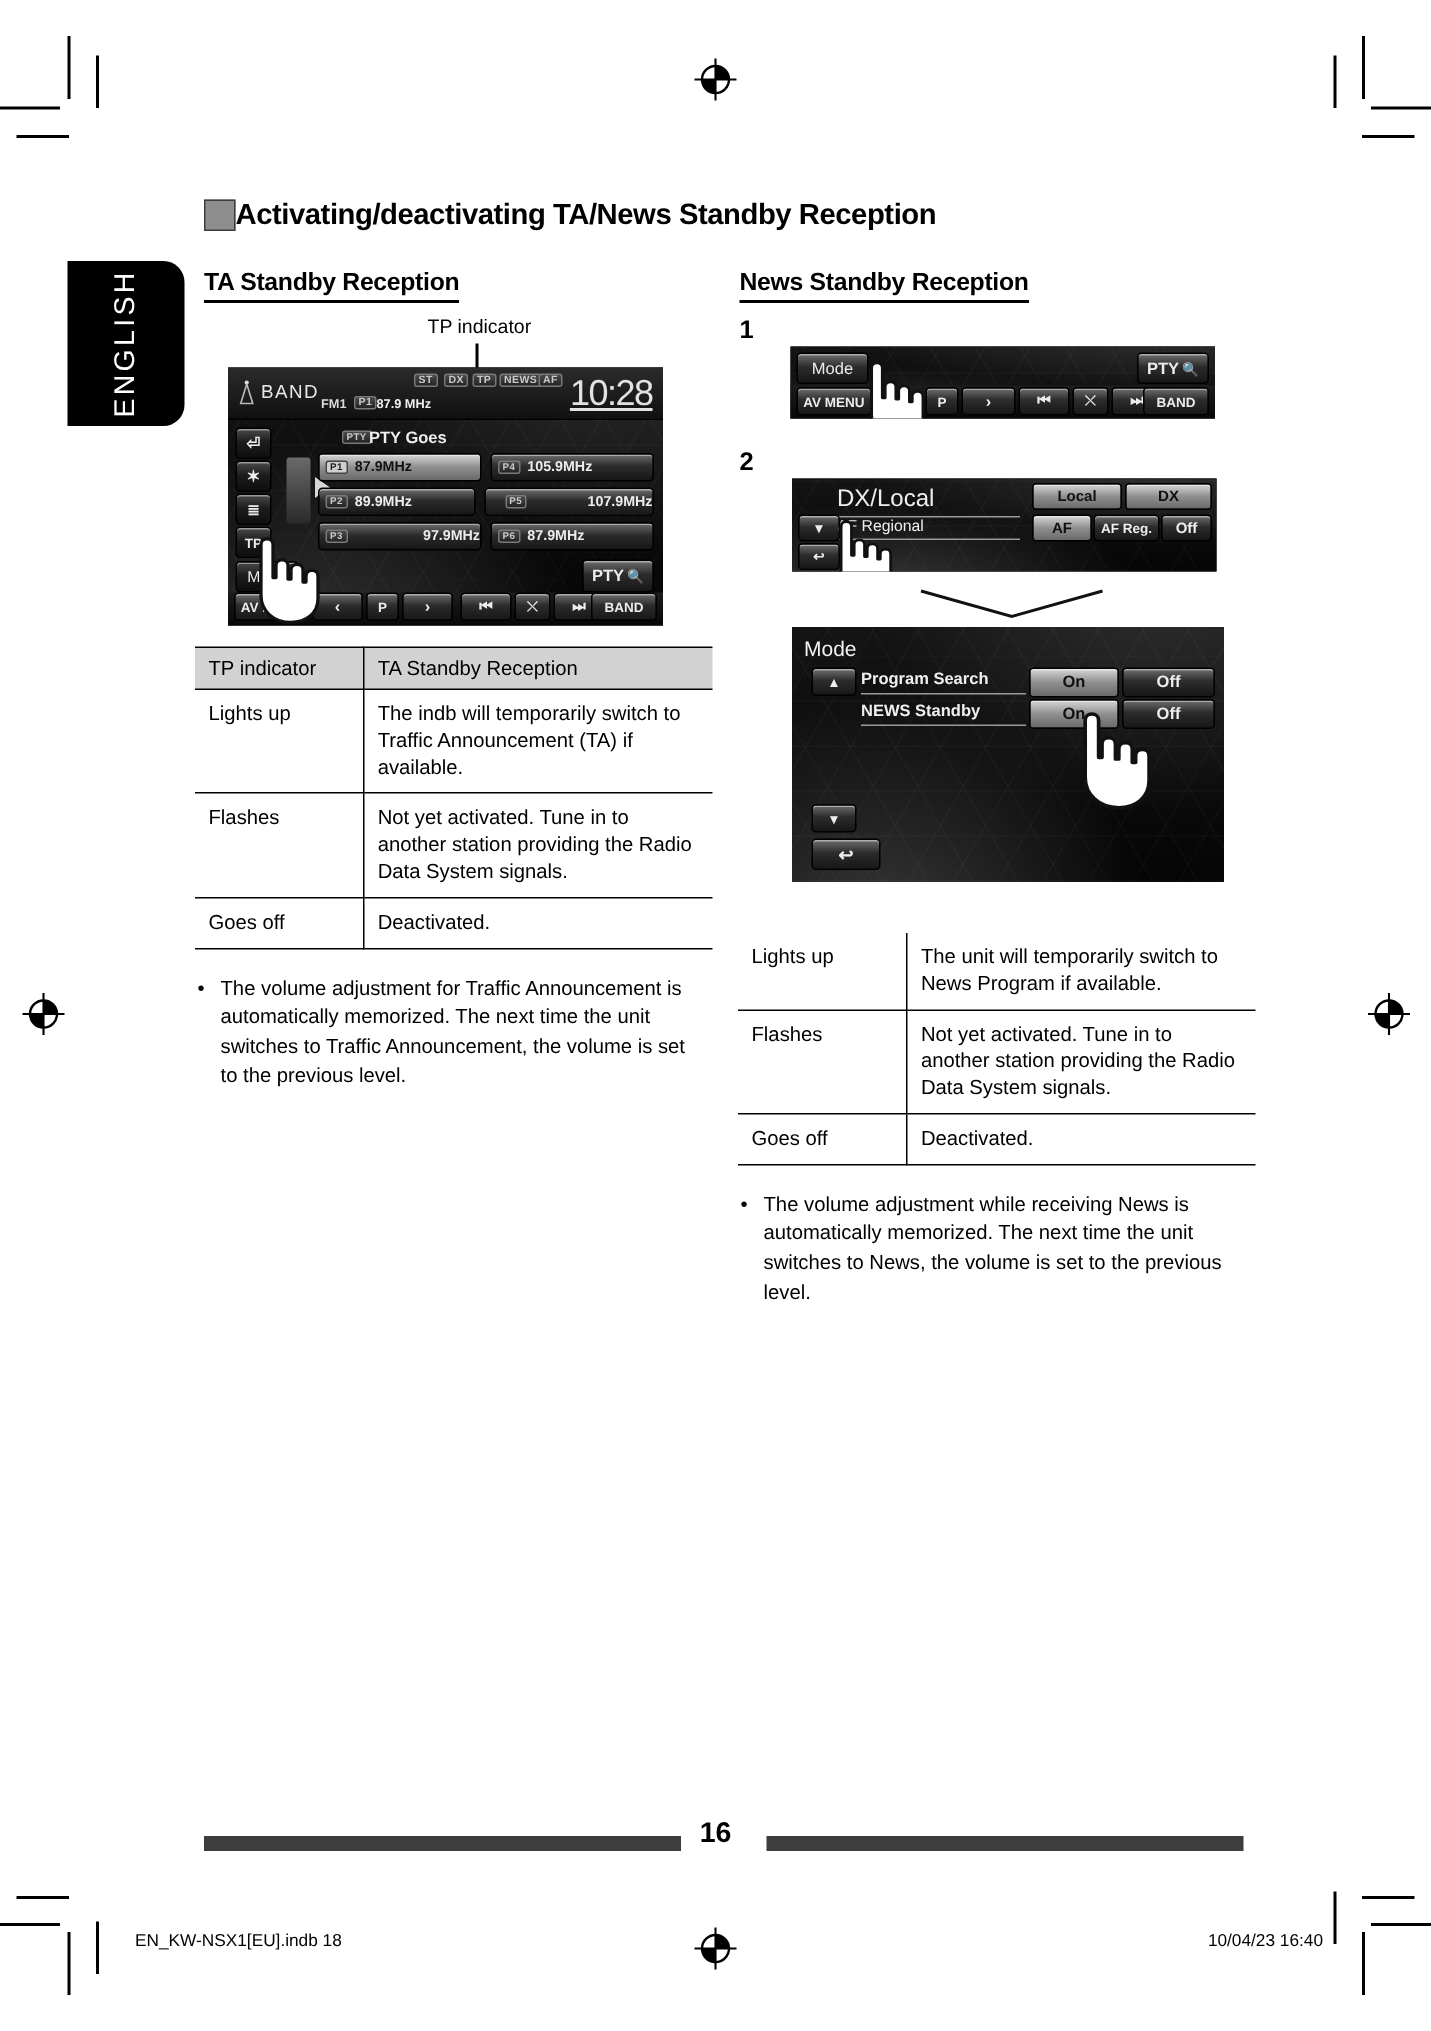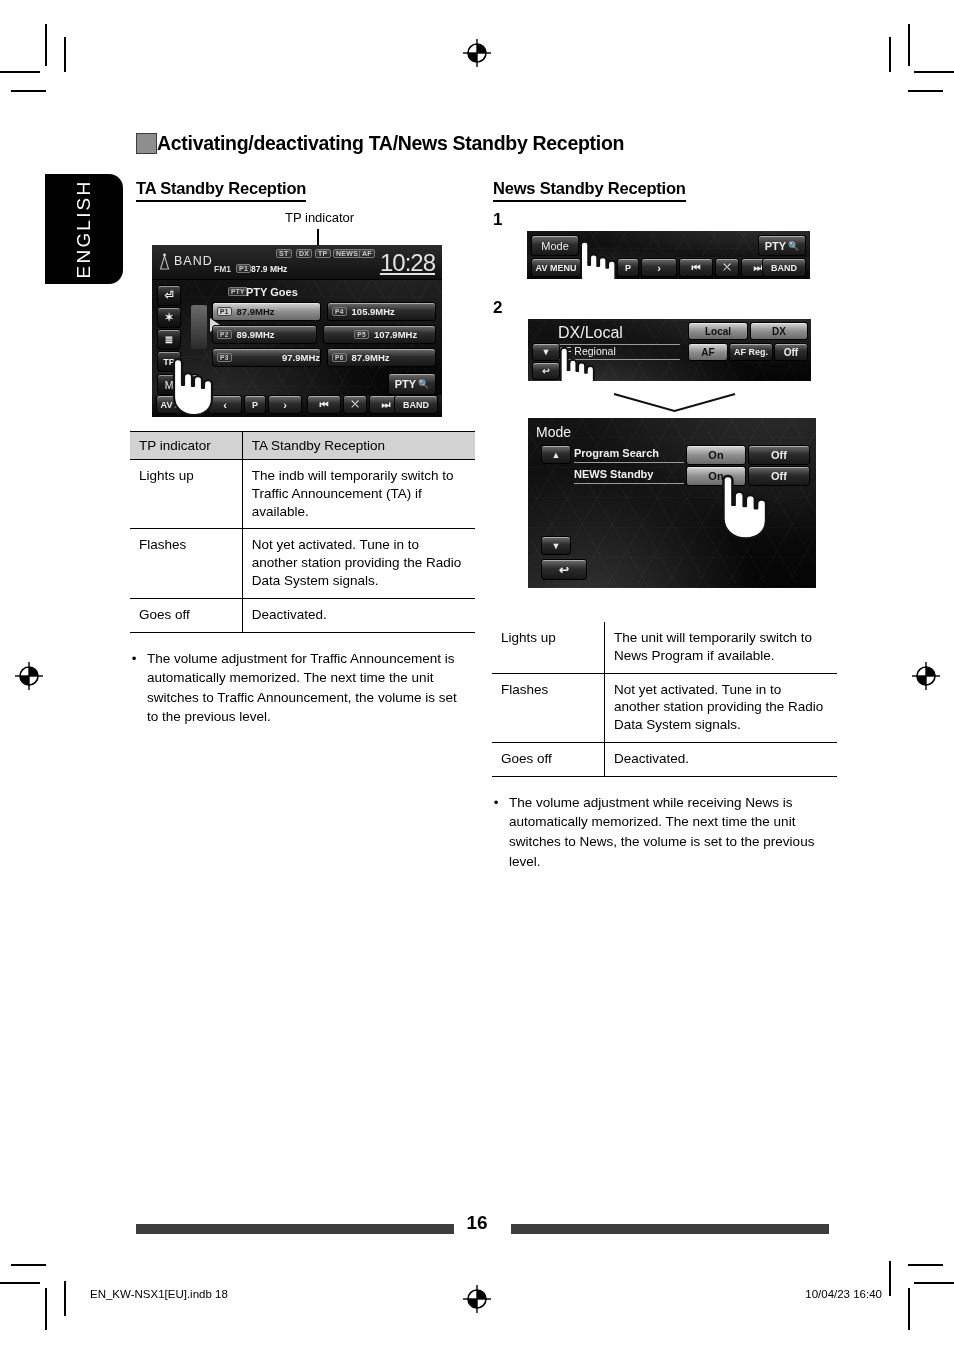--- a/index.html
+++ b/index.html
@@ -222,21 +222,21 @@
         <div class="btn" style="position:relative;width:109px;height:17px;justify-content:flex-start;padding-left:4px;gap:5px;">
           <span class="ind" style="position:relative;left:0;top:0;font-size:6.5px;">P4</span>
           <span style="font-size:9.5px;">105.9MHz</span>
         </div>
       </div>
       <div style="display:flex;gap:6px;margin-bottom:4px;">
         <div class="btn" style="position:relative;width:109px;height:17px;justify-content:flex-start;padding-left:4px;gap:5px;">
           <span class="ind" style="position:relative;left:0;top:0;font-size:6.5px;">P2</span>
           <span style="font-size:9.5px;">89.9MHz</span>
         </div>
-        <div class="btn" style="position:relative;width:109px;height:17px;justify-content:center;padding-left:13px;gap:5px;">
+        <div class="btn" style="position:relative;width:109px;height:17px;justify-content:space-between;padding-left:13px;gap:5px;">
           <span class="ind" style="position:relative;left:0;top:0;font-size:6.5px;">P5</span>
           <span style="font-size:9.5px;">107.9MHz</span>
         </div>
       </div>
       <div style="display:flex;gap:6px;">
         <div class="btn" style="position:relative;width:109px;height:17px;justify-content:space-between;padding-left:4px;gap:5px;">
           <span class="ind" style="position:relative;left:0;top:0;font-size:6.5px;">P3</span>
           <span style="font-size:9.5px;">97.9MHz</span>
         </div>
         <div class="btn" style="position:relative;width:109px;height:17px;justify-content:flex-start;padding-left:4px;gap:5px;">

